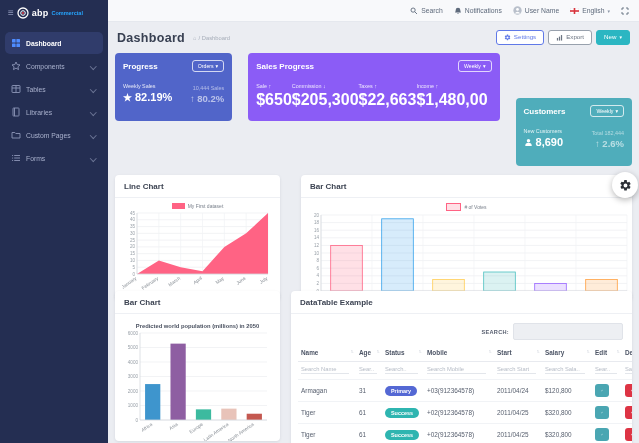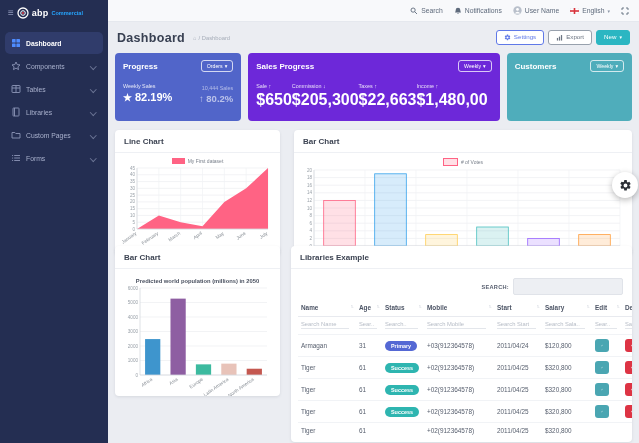--- a/index.html
+++ b/index.html
@@ -36,40 +36,40 @@
   .breadcrumb{font-size:5.8px;color:#a6adb9;margin-left:8px;display:flex;gap:2px;align-items:center;}
   .head-actions{margin-left:auto;display:flex;gap:4px;}
   .btn{display:inline-flex;align-items:center;gap:3px;font-size:6.2px;border-radius:3px;
        padding:3px 7px;background:#fff;cursor:pointer;line-height:1;}
   .btn-settings{border:1px solid #6079e8;color:#6079e8;}
   .btn-export{border:1px solid #98a1ad;color:#6c7582;}
   .btn-new{background:#2bb6c2;color:#fff;border:1px solid #2bb6c2;}
   .btn .caret{font-size:5px;}
 
   
-  .stats-row{display:flex;gap:7px;margin-bottom:9px;}
+  .stats-row{display:flex;gap:16px;margin-bottom:9px;}
   .stat-card{border-radius:4px;color:#fff;padding:7px 8px;height:68px;box-sizing:border-box;}
   #card-progress{flex:125 0 0;background:#5165c9;}
-  #card-sales{flex:250 0 0;background:#6d28d9;}
-  #card-customers{flex:124 0 0;background:#4fadbb;}
+  #card-sales{flex:250 0 0;background:#8b5cf6;}
+  #card-customers{flex:124 0 0;background:#4fadbb;margin-top:45px;}
   .stat-head{display:flex;align-items:center;justify-content:space-between;}
   .stat-title{font-size:8px;font-weight:bold;}
   .btn-ghost{border:1px solid rgba(255,255,255,.75);border-radius:3px;color:#fff;font-size:5.2px;
              padding:2px 5px;background:transparent;display:inline-flex;gap:2px;align-items:center;cursor:pointer;}
   .stat-body{display:flex;justify-content:space-between;margin-top:11px;align-items:flex-end;}
   .metric-label{font-size:5.4px;opacity:.85;margin-bottom:3px;}
   .metric-value{font-size:11px;font-weight:bold;display:flex;align-items:center;gap:3px;line-height:1;}
   .dim .metric-label{opacity:.55;text-align:right;}
   .dim .metric-value{opacity:.6;font-size:9.5px;justify-content:flex-end;}
   #card-sales .stat-body{justify-content:space-between;padding-right:4px;}
   #card-sales .metric-value{font-size:16px;}
   .star-glyph{font-size:10px;}
 
   
-  .row2{display:flex;gap:14px;margin-bottom:9px;height:107px;}
+  .row2{display:flex;gap:21px;margin-bottom:9px;height:107px;}
   .row3{display:flex;gap:11px;height:200px;}
   .card{background:#fff;border-radius:4px;box-shadow:0 1px 3px rgba(30,40,60,.10);overflow:hidden;box-sizing:border-box;}
   .card-line{flex:0 0 165px;height:125px;}
   .card-votes{flex:1;height:125px;}
   .card-pop{flex:0 0 165px;height:150px;}
   .card-table{flex:1;height:196px;}
   .card-head{padding:7px 9px 6px;font-size:8px;font-weight:bold;color:#3c4352;border-bottom:1px solid #eef0f4;}
   .card-body{padding:3px 7px 4px;}
   .legend{display:flex;justify-content:center;align-items:center;gap:3px;font-size:5px;color:#7a818c;margin:2px 0 1px;}
   .swatch{width:13px;height:6px;display:inline-block;}
@@ -297,20 +297,36 @@
       </div>
     </div>
 
     <div class="stat-card" id="card-customers">
       <div class="stat-head">
         <span class="stat-title">Customers</span>
         <button class="btn-ghost">
           <span>Weekly</span>
           <span>▾</span>
         </button>
+      </div>
+      <div class="stat-body">
+        <div>
+          <div class="metric-label">New Customers</div>
+          <div class="metric-value">
+            <svg width="9" height="9" viewBox="0 0 10 10">
+              <circle cx="5" cy="3" r="1.9" fill="#fff"></circle>
+              <path d="M1.4 9a3.6 3.6 0 0 1 7.2 0z" fill="#fff"></path>
+            </svg>
+            <span>8,690</span>
+          </div>
+        </div>
+        <div class="dim">
+          <div class="metric-label">Total 182,444</div>
+          <div class="metric-value">↑ 2.6%</div>
+        </div>
       </div>
     </div>
   </div>
 
   <div class="row2">
     <div class="card card-line">
       <div class="card-head">Line Chart</div>
       <div class="card-body">
         <div class="legend">
           <span class="swatch" id="line-legend-swatch" style="background: rgb(255, 99, 132);"></span>
@@ -443,21 +459,21 @@
               <text text-anchor="end" font-size="4.8" fill="#8a9097" transform="translate(81.5,95) rotate(-35)">Europe</text>
               <text text-anchor="end" font-size="4.8" fill="#8a9097" transform="translate(106.89999999999999,95) rotate(-35)">Latin America</text>
               <text text-anchor="end" font-size="4.8" fill="#8a9097" transform="translate(132.29999999999998,95) rotate(-35)">North America</text>
               <line x1="18" x2="145" y1="90" y2="90" stroke="#d6d9de" stroke-width="0.8"></line>
               <line x1="18" x2="18" y1="3" y2="90" stroke="#d6d9de" stroke-width="0.8"></line>
             </svg></div>
       </div>
     </div>
 
     <div class="card card-table">
-      <div class="card-head">Libraries Example</div>
+      <div class="card-head">DataTable Example</div>
       <div class="card-body">
         <div class="search-row">
           <span class="search-label">SEARCH:</span>
           <input class="search-input" style="">
         </div>
         <table>
           <colgroup>
             <col class="col-name">
               <col class="col-age">
               <col class="col-status">

